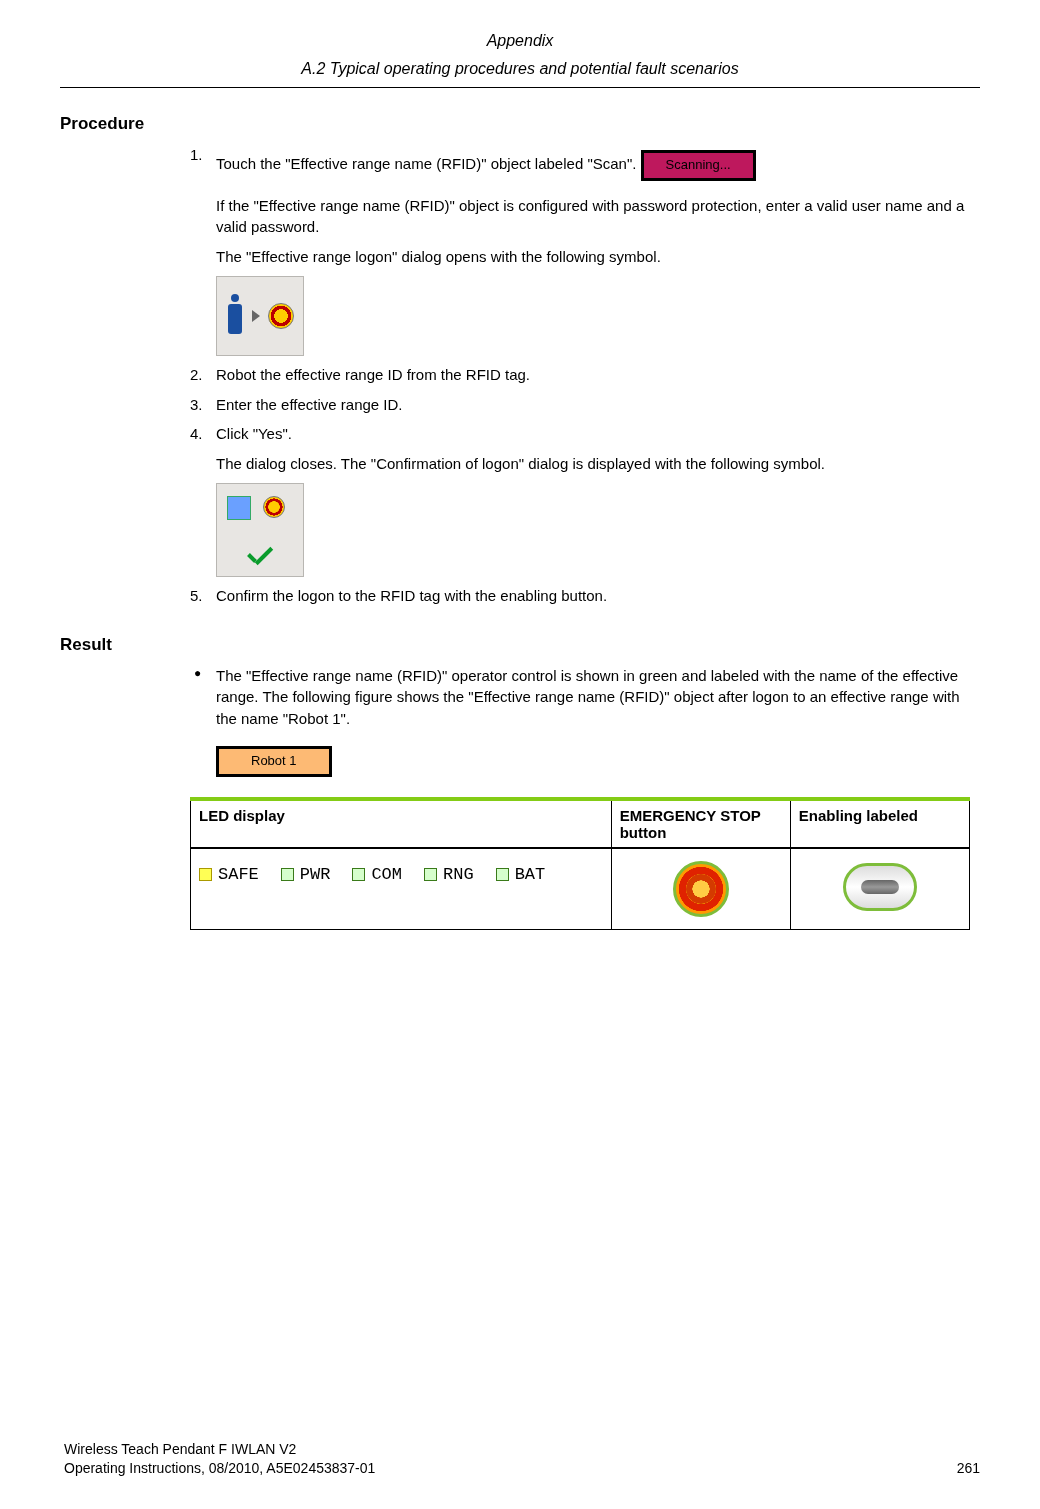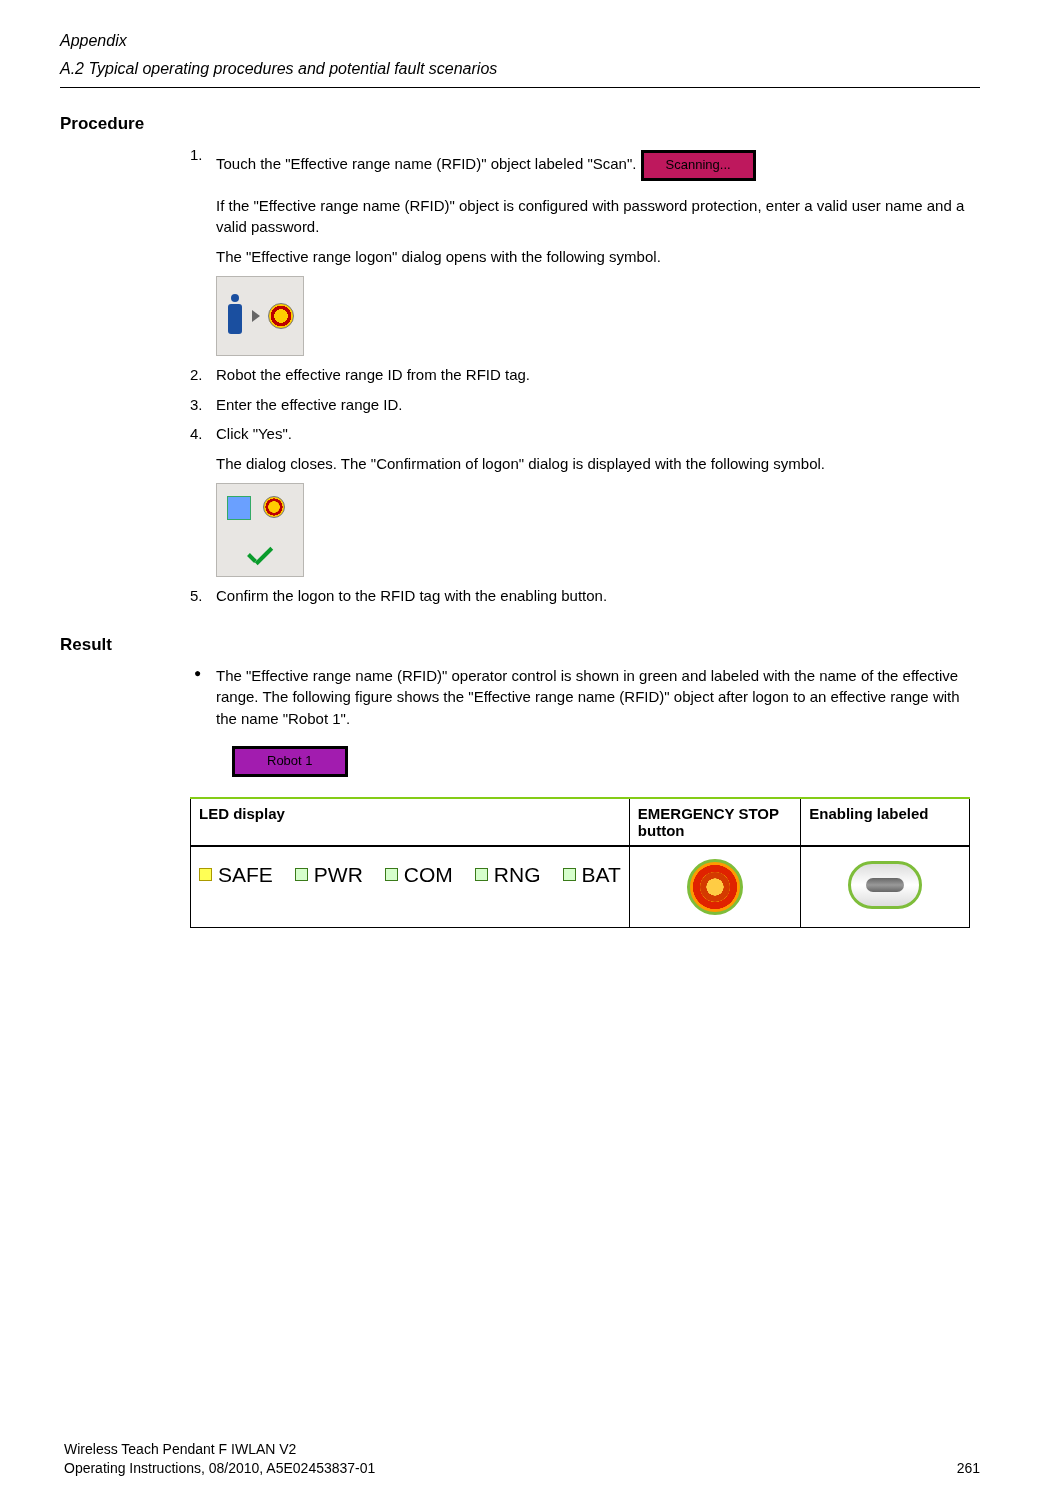--- a/index.html
+++ b/index.html
@@ -7,21 +7,21 @@
       font-family: Arial, Helvetica, sans-serif;
       font-size: 15px;
       color: #000;
       background: #fff;
       width: 1040px;
       height: 1509px;
       position: relative;
       padding: 30px 60px 40px 60px;
     }
     .header-right {
-      text-align: left;
+      text-align: center;
       font-style: italic;
       font-size: 16px;
       line-height: 1.4;
       margin-bottom: 6px;
     }
     .header-rule {
       border: none;
       border-top: 1px solid #000;
       margin-bottom: 26px;
     }
@@ -57,25 +57,25 @@
     .scan-btn {
       display: inline-block;
       background: #be185d;
       border: 3px solid #000;
       padding: 3px 22px;
       font-size: 13px;
       margin: 6px 0;
     }
     .green-btn {
       display: inline-block;
-      background: #a21caf;
+      background: #fdba74;
       border: 3px solid #000;
       padding: 3px 32px;
       font-size: 13px;
-      margin: 6px 16px;
+      margin: 6px 0;
     }
     .dialog-sym {
       width: 88px;
       height: 80px;
       background: #e8e6e3;
       border: 1px solid #b8b6b2;
       margin: 6px 0 8px 0;
       position: relative;
       display: flex;
       align-items: center;
@@ -177,29 +177,30 @@
     }
     table.led-table th, table.led-table td {
       border: 1px solid #000;
       padding: 6px 8px;
       text-align: left;
       vertical-align: top;
       font-size: 15px;
     }
     table.led-table th {
       font-weight: bold;
-      border-top: 2px solid #84cc16;
+      border-top: 4px solid #84cc16;
       border-bottom: 2px solid #000;
     }
     .led-row {
       display: flex;
       align-items: center;
       gap: 22px;
-      font-size: 21px;
+      font-size: 17px;
       padding: 10px 0 30px 0;
+      font-family: Liberation Mono, monospace;
     }
     .led-item { display: flex; align-items: center; gap: 6px; }
     .led-box {
       width: 13px; height: 13px;
       border: 1.5px solid #3a7a1a;
       background: #d6ffcc;
     }
     .led-box.yellow { background: #ffff55; border-color: #aa9900; }
     .estop-cell { text-align: center; }
     .estop {

